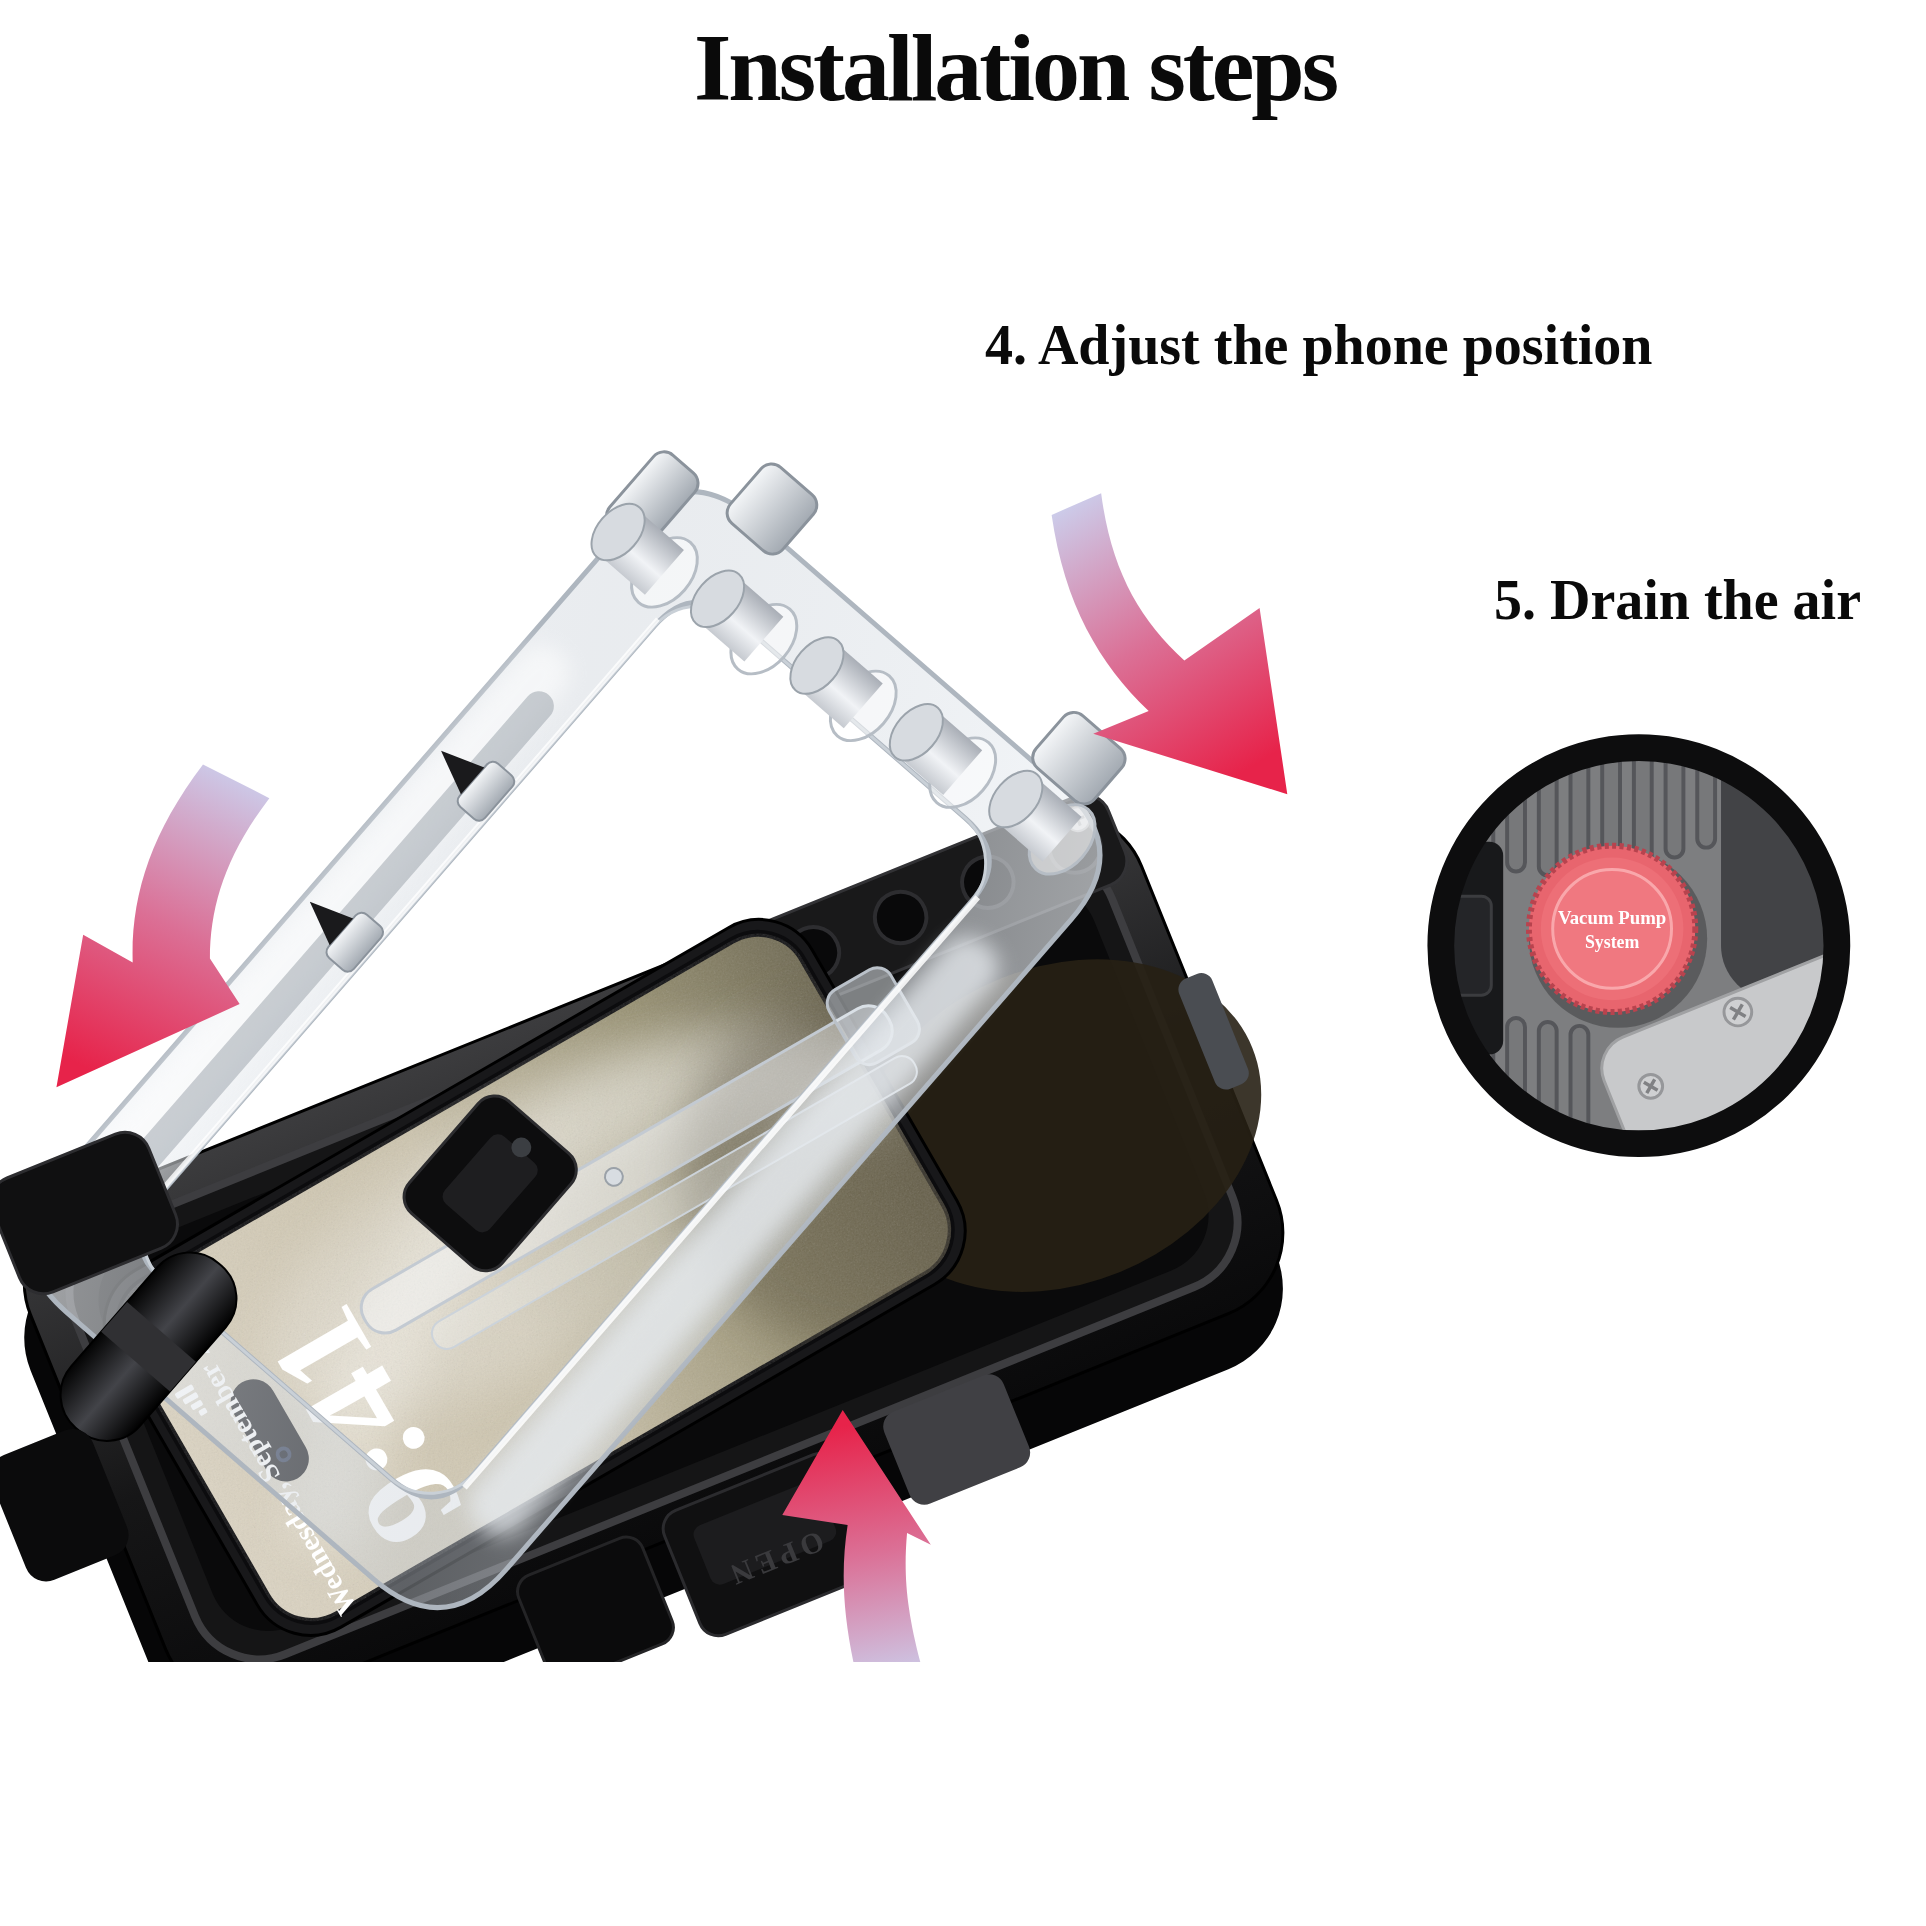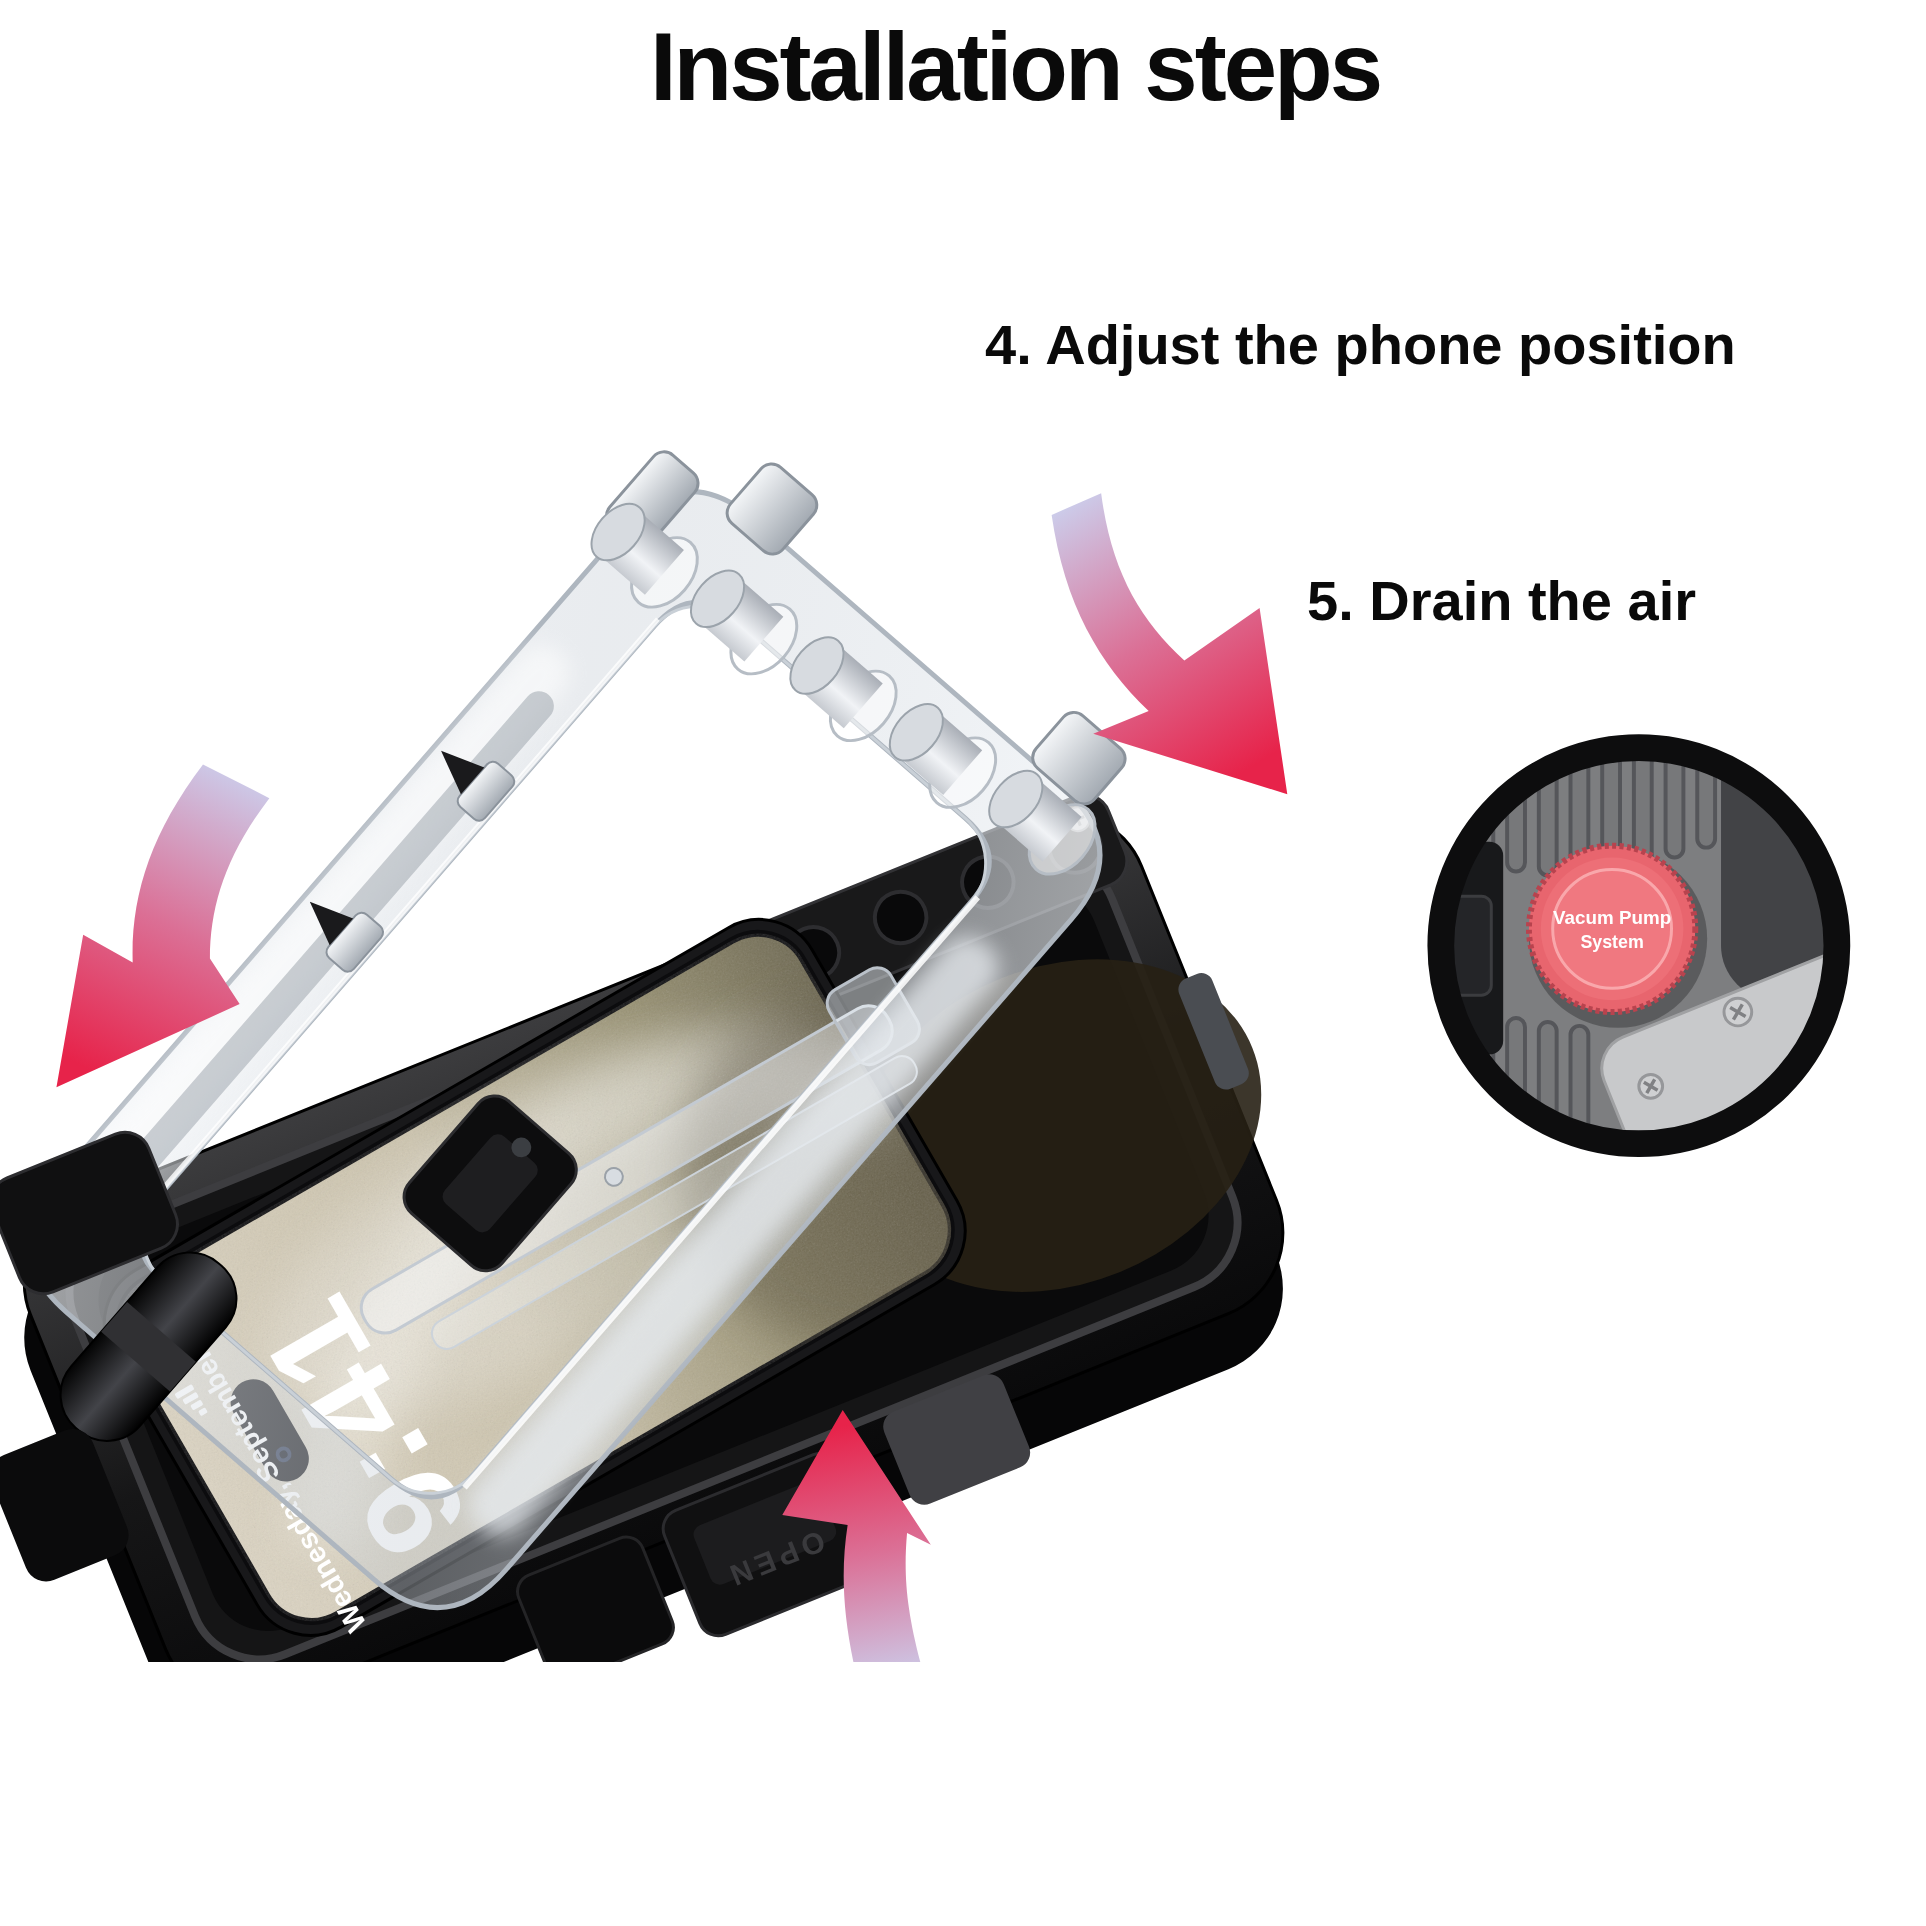--- a/index.html
+++ b/index.html
@@ -1,22 +1,22 @@
 <!DOCTYPE html>
 <html><head>
 <meta charset="utf-8">
 <style>
   html,body{margin:0;padding:0;background:#fff;}
   .canvas{position:relative;width:1927px;height:1662px;background:#ffffff;overflow:hidden;
-          font-family:Liberation Sans, sans-serif;color:#0a0a0a;}
+          font-family:Liberation Serif, serif;color:#0a0a0a;}
   .title{position:absolute;top:12px;left:103px;right:0;text-align:center;
          font-size:96px;font-weight:bold;letter-spacing:-3px;}
   .step4{position:absolute;top:296px;left:985px;width:653px;text-align:center;
          font-size:56px;font-weight:bold;line-height:98px;white-space:nowrap;}
-  .step5{position:absolute;top:568px;left:1307px;width:554px;text-align:left;
+  .step5{position:absolute;top:568px;left:1307px;width:554px;text-align:right;
          font-size:56px;font-weight:bold;white-space:nowrap;}
   svg.scene{position:absolute;left:0;top:0;}
 </style>
 </head>
 <body>
 
 <div class="canvas">
 
   <div class="title">Installation steps</div>
 

